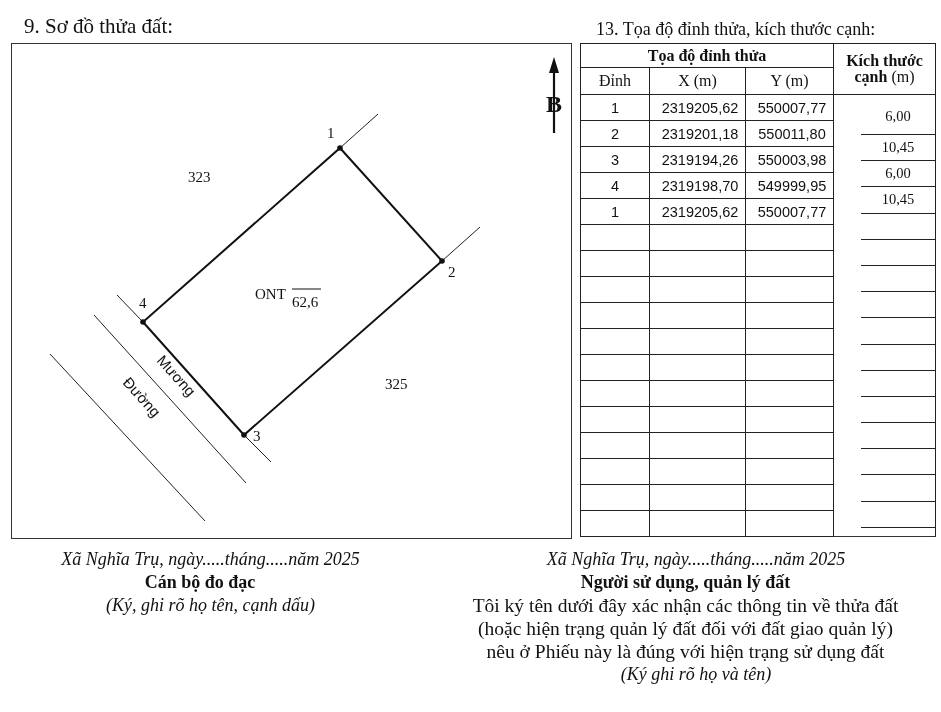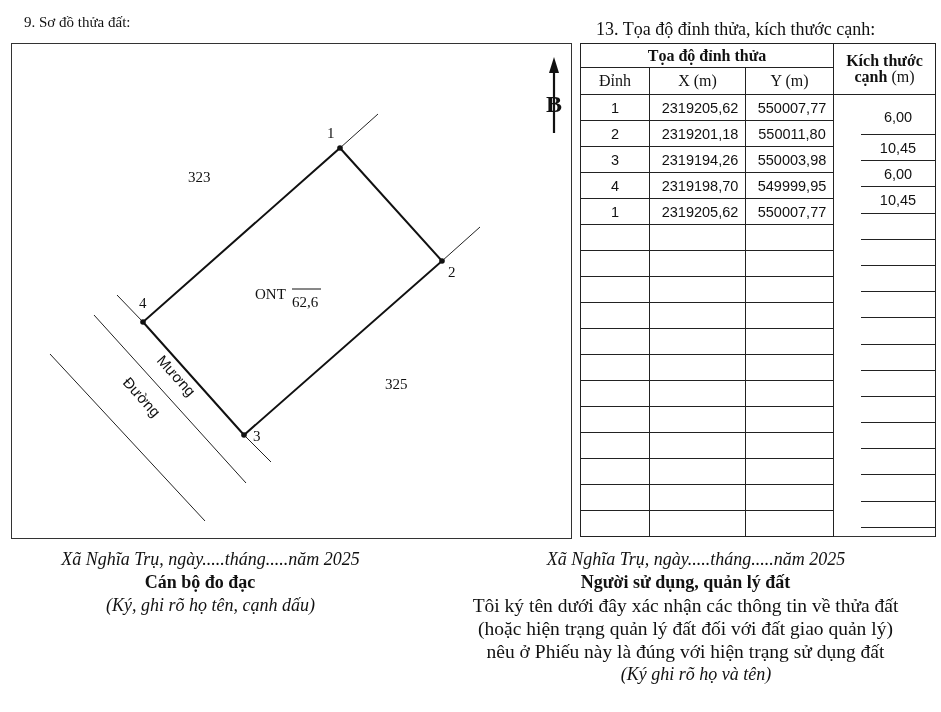--- a/index.html
+++ b/index.html
@@ -2,40 +2,40 @@
 <html><head>
   <meta charset="utf-8">
   <style>
     * { box-sizing: border-box; margin: 0; padding: 0; }
     html, body { width: 941px; height: 712px; background: #ffffff; overflow: hidden; }
     body { position: relative; font-family: "Liberation Serif", "DejaVu Serif", serif; color: #111; }
 
     .cropped-line { position: absolute; left: 0; top: -13px; width: 941px; height: 15px; overflow: hidden;
       font-size: 20px; color: #222; white-space: nowrap; padding-left: 30px; }
 
-    .sec9-title { position: absolute; left: 24px; top: 14px; font-size: 15px; }
+    .sec9-title { position: absolute; left: 24px; top: 14px; font-size: 21px; }
     .sec10-title { position: absolute; left: 596px; top: 19px; font-size: 18px; }
 
     .diagram { position: absolute; left: 11px; top: 43px; width: 561px; height: 496px;
       border: 1.5px solid #333; }
     .diagram svg { position: absolute; left: -11px; top: -43px; }
 
     .coord-table { position: absolute; left: 580px; top: 43px; border-collapse: collapse;
       border: 1.5px solid #333; padding-left: 9px; }
     .coord-table td, .coord-table th { border: 1.2px solid #222; padding: 0; height: 26px;
       font-weight: normal; }
     .coord-table th { font-family: "Liberation Serif", serif; font-size: 16px; }
     .coord-table th.bold { font-weight: bold; }
     .coord-table td { font-family: "Liberation Sans", sans-serif; font-size: 14.5px; text-align: center; }
     .coord-table td.num { text-align: center; padding-left: 5px; }
     .coord-table td.edge { border-top: none; border-bottom: none; }
 
     .edge-col { position: absolute; left: 833px; top: 95px; width: 102px; }
     .edge-cell { height: 26.2px; border-bottom: 1.2px solid #222;
-      font-family: Liberation Sans, sans-serif; font-size: 14.5px; text-align: left;
+      font-family: Liberation Serif, serif; font-size: 14.5px; text-align: left;
       display: flex; align-items: center; justify-content: center; margin-left: 28px; }
 
     .sig-left { position: absolute; left: 0; top: 548px; width: 400px; text-align: center; font-size: 18px; line-height: 23px; }
     .sig-right { position: absolute; left: 430px; top: 548px; width: 511px; text-align: center; font-size: 18px; line-height: 23px; }
     .italic { font-style: italic; padding-left: 21px; }
     .bold { font-weight: bold; }
     .conf { font-size: 19.5px; line-height: 23px; }
   </style>
 </head>
 <body>

